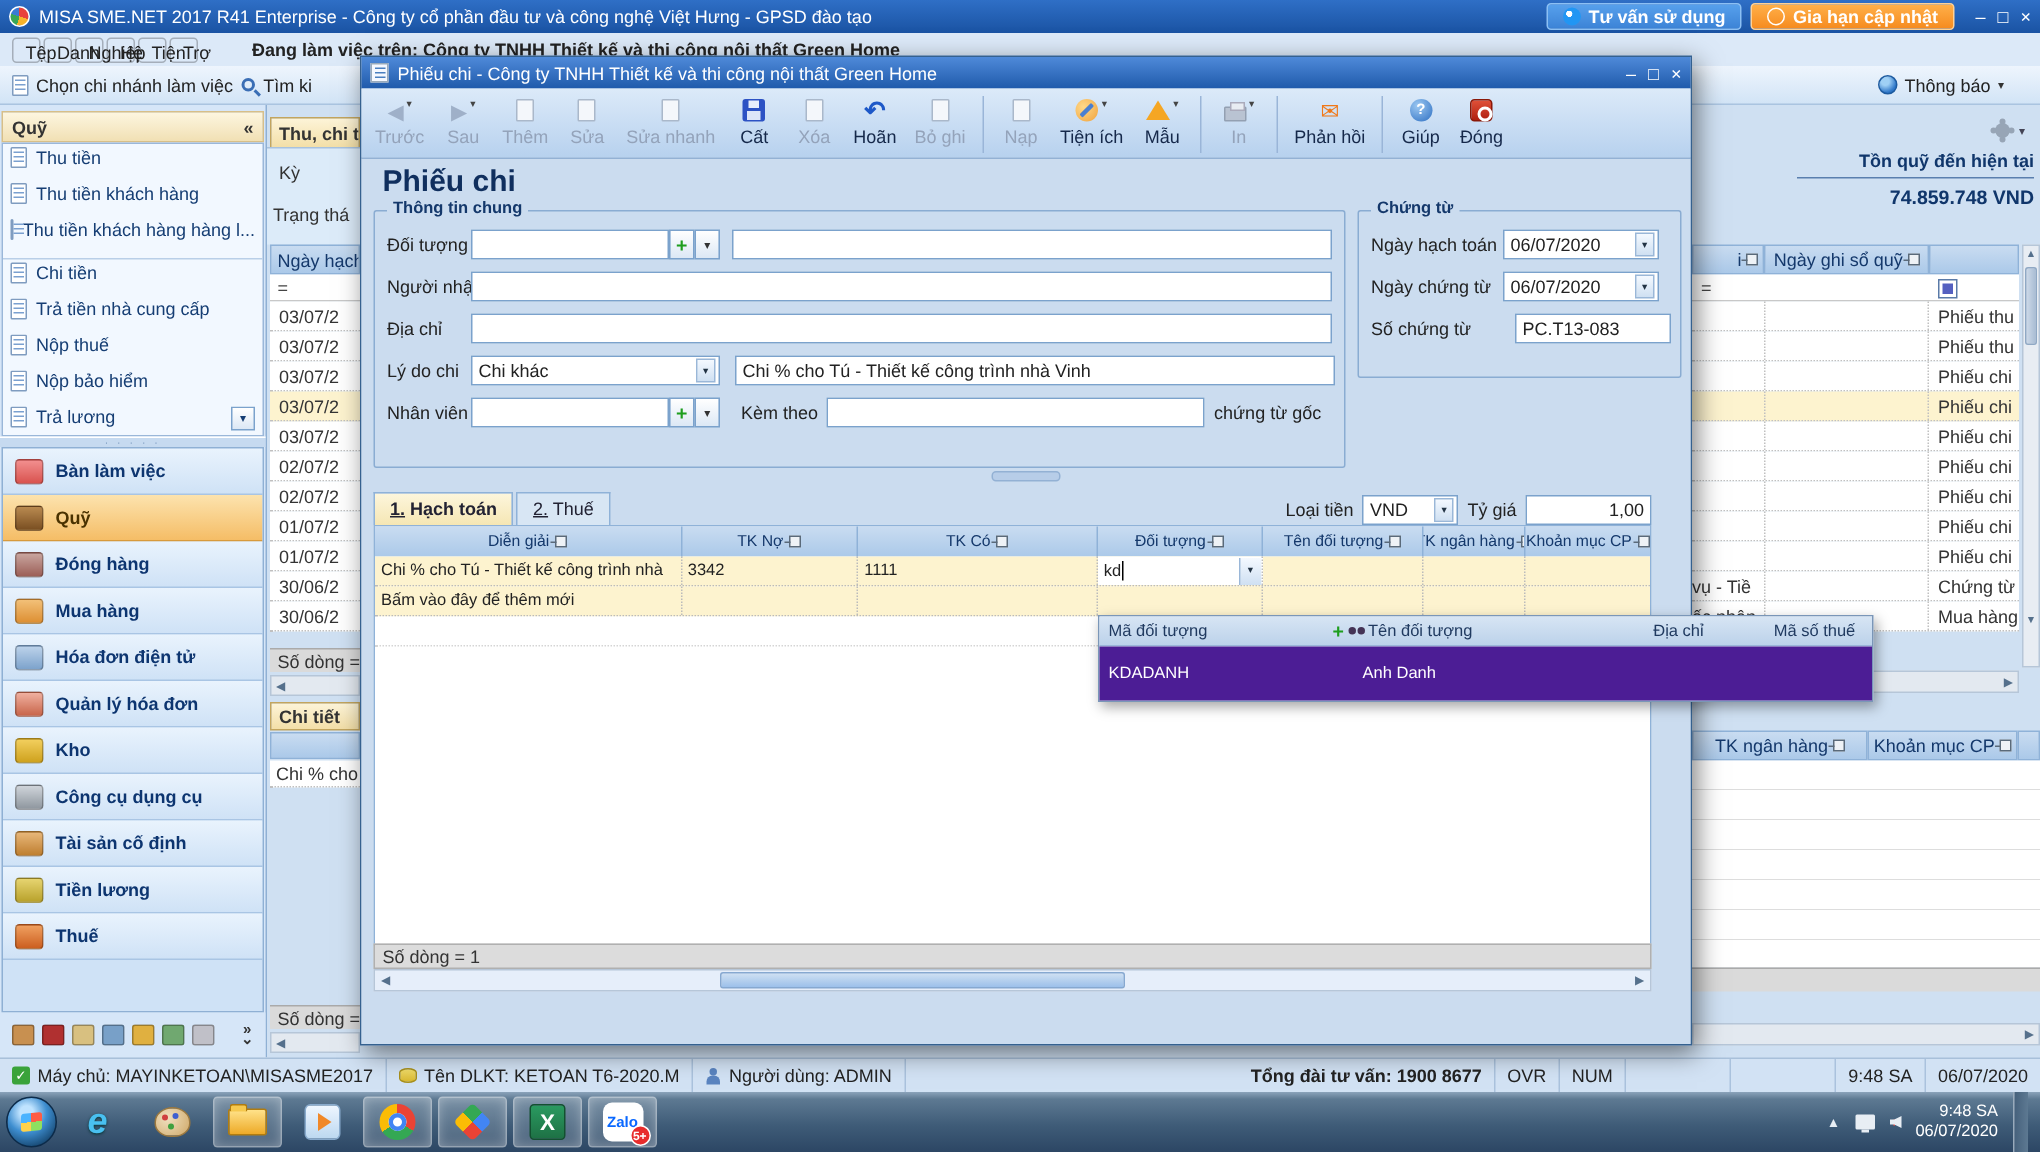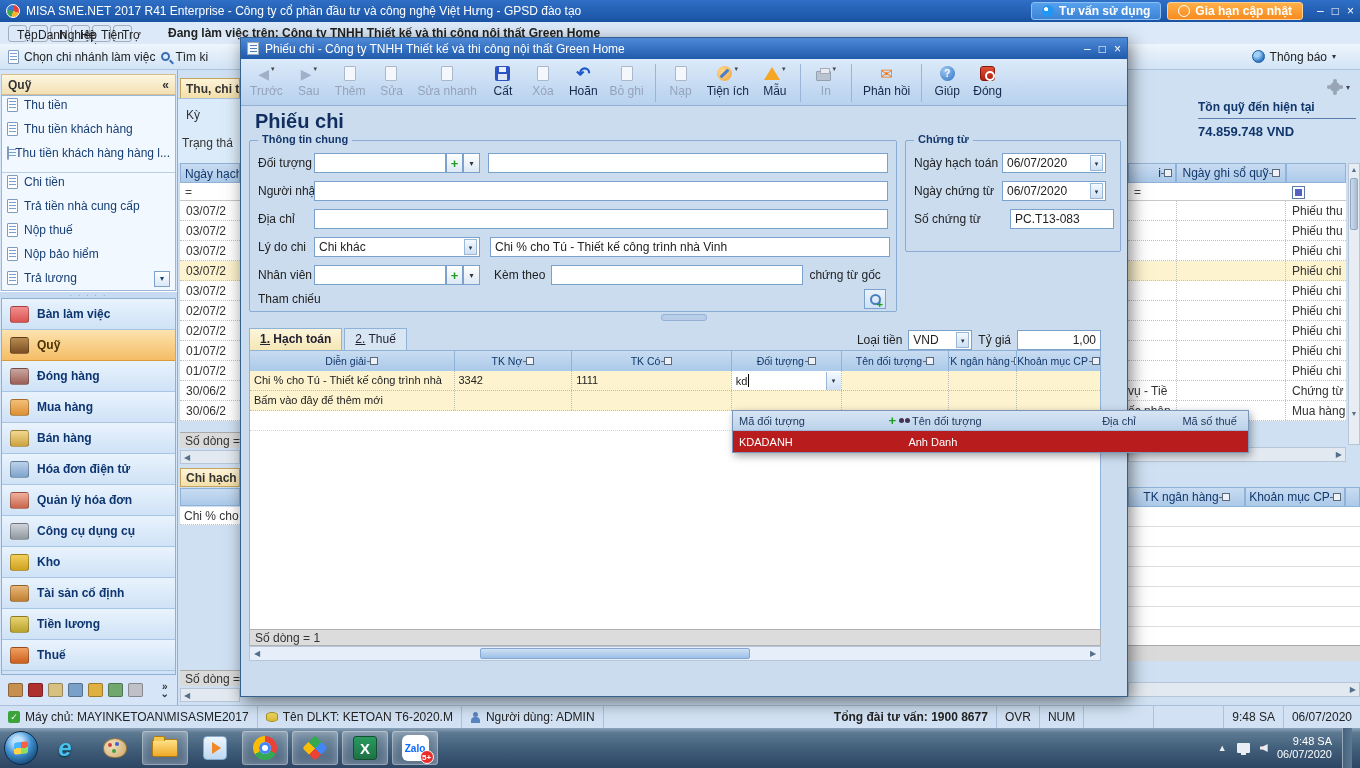--- a/index.html
+++ b/index.html
@@ -69,21 +69,21 @@
 .lrows{position:absolute;left:2px;top:131px;width:60px}
 .lrow{height:20px;background:#fff;border-bottom:1px dotted #c0c0c0;padding:3px 2px 0 6px;white-space:nowrap;overflow:hidden;color:#333}
 .lrow.hl{background:#fdf3cf}
 .gstrip{position:absolute;background:#dadada;border-top:1px solid #aaa;color:#333;padding:1px 0 0 5px;white-space:nowrap;overflow:hidden}
 .scrl{position:absolute;background:#e3e9f0;border:1px solid #b6c6d8;display:flex;align-items:center;color:#55708c;font-size:8px}
 .bg-ctab{position:absolute;left:2px;top:398px;width:60px;height:19px;background:linear-gradient(#fdf4d8,#f3dfa8);border:1px solid #c3a55e;font-weight:bold;color:#333;padding:2px 0 0 5px;white-space:nowrap;overflow:hidden}
 .bg-band{position:absolute;background:linear-gradient(#c9dcf1,#abc9e9);border:1px solid #8fb2d8}
 .bg-wrow{position:absolute;background:#fff;border-bottom:1px dotted #c0c0c0;color:#333;padding:2px 0 0 4px;white-space:nowrap;overflow:hidden}
 
 
-.balance{position:absolute;left:1020px;top:30px;width:158px;}
+.balance{position:absolute;left:1020px;top:30px;width:158px;text-align:right}
 .balance .bl{font-weight:bold;color:#10366b;border-bottom:1px solid #5a7fae;padding-bottom:4px;margin-bottom:5px}
 .balance .bv{font-weight:bold;color:#10366b;font-size:13px}
 .rhdr{position:absolute;top:93px;height:20px;background:linear-gradient(#c9dcf1,#abc9e9);border:1px solid #8fb2d8;color:#14386b;display:flex;align-items:center;gap:3px;padding:0 3px;white-space:nowrap;overflow:hidden}
 .rfilter{position:absolute;top:113px;height:18px;background:#fff;border-bottom:1px solid #c8c8c8;color:#444;padding:2px 0 0 6px}
 .rrows{position:absolute;left:950px;top:131px;width:218px}
 .rrow{height:20px;display:flex;border-bottom:1px dotted #c0c0c0;background:#fff;color:#333}
 .rrow.hl{background:#fdf3cf}
 .rrow .c1{width:48px;overflow:hidden;white-space:nowrap;padding:3px 0 0 0}
 .rrow .c2{width:110px;border-left:1px dotted #c0c0c0;border-right:1px dotted #c0c0c0}
 .rrow .c3{flex:1;padding:3px 0 0 6px;white-space:nowrap;overflow:hidden}
@@ -158,21 +158,21 @@
 .objcell{position:relative;background:#fff;display:flex;align-items:center;padding:0 0 0 4px}
 .caret{display:inline-block;width:1px;height:13px;background:#000;margin-left:1px}
 .objdd{margin-left:auto;width:15px;height:18px;background:linear-gradient(#f4f9ff,#cfe0f2);border-left:1px solid #9ab7d8;font-size:7px;text-align:center;line-height:17px;color:#234}
 .emptyrows{height:219px;background:#fff;position:relative}
 .erow{position:absolute;left:0;top:0;height:20px;width:100%;border-bottom:1px dotted #d5d5d5}
 
 .popup{position:absolute;left:491px;top:304px;width:517px;background:#fff;border:1px solid #7a96b8;box-shadow:2px 3px 8px rgba(0,0,0,.35);z-index:30}
 .phead{display:flex;height:20px;background:linear-gradient(#d7e5f4,#bcd2ea);border-bottom:1px solid #9ab5d8;color:#203a60;font-size:11px;align-items:center}
 .ph{padding:0 6px;white-space:nowrap;overflow:hidden;display:flex;align-items:center;gap:3px}
 .binoc{width:5px;height:5px;border-radius:50%;background:#435;box-shadow:6px 0 0 #435;display:inline-block;margin-right:5px}
-.prow{display:flex;height:21px;background:#b91c1c;color:#fff;align-items:center;font-size:11px}
+.prow{display:flex;height:36px;background:#4c1d95;color:#fff;align-items:center;font-size:11px}
 .prow .pc{padding:0 6px;white-space:nowrap;overflow:hidden}
 
 .rowcount{position:absolute;left:8px;top:523px;width:852px;height:17px;background:#dcdcdc;border:1px solid #b0b0b0;padding:1px 0 0 5px;color:#333}
 .dhscroll{position:absolute;left:8px;top:540px;width:852px;height:15px;background:#e6eefa;border:1px solid #b6c6d8;display:flex;align-items:center}
 .dhscroll .a{width:14px;font-size:8px;color:#55708c;text-align:center}
 .dhscroll .th{position:absolute;left:230px;width:270px;height:11px;background:linear-gradient(#cfe0f2,#9cc0ea);border:1px solid #86a8d0;border-radius:2px}
 .dstatus{position:absolute;left:0px;top:567px;width:886px;height:25px;background:linear-gradient(#e2edfa,#c6d9ef);border-top:1px solid #9ab5d8;display:flex;align-items:center;padding:0 8px;color:#223}
 .dgrip{margin-left:auto;color:#8aa;letter-spacing:1px}
 
 
@@ -318,38 +318,34 @@
           </div>
         <div class="module">
             <span class="mi m2"></span>
             <span>Đóng hàng</span>
           </div>
         <div class="module">
             <span class="mi m3"></span>
             <span>Mua hàng</span>
           </div>
         <div class="module">
-            <span class="mi m4"></span>
-            <span>Bán hàng</span>
-          </div>
-        <div class="module">
             <span class="mi m5"></span>
             <span>Hóa đơn điện tử</span>
           </div>
         <div class="module">
             <span class="mi m6"></span>
             <span>Quản lý hóa đơn</span>
           </div>
         <div class="module">
+            <span class="mi m7"></span>
+            <span>Kho</span>
+          </div>
+        <div class="module">
             <span class="mi m8"></span>
             <span>Công cụ dụng cụ</span>
-          </div>
-        <div class="module">
-            <span class="mi m7"></span>
-            <span>Kho</span>
           </div>
         <div class="module">
             <span class="mi m9"></span>
             <span>Tài sản cố định</span>
           </div>
         <div class="module">
             <span class="mi m10"></span>
             <span>Tiền lương</span>
           </div>
         <div class="module">
@@ -389,21 +385,21 @@
         <div class="lrow">02/07/2</div>
         <div class="lrow">01/07/2</div>
         <div class="lrow">01/07/2</div>
         <div class="lrow">30/06/2</div>
         <div class="lrow">30/06/2</div>
       </div>
       <div class="gstrip" style="left:2px;top:362px;width:60px;height:16px">Số dòng =</div>
       <div class="scrl" style="left:2px;top:380px;width:60px;height:14px">
           <span style="padding-left:3px">◀</span>
         </div>
-      <div class="bg-ctab">Chi hạch</div>
+      <div class="bg-ctab">Chi tiết</div>
       <div class="bg-band" style="left:2px;top:418px;width:60px;height:18px"></div>
       <div class="bg-wrow" style="left:2px;top:437px;width:60px;height:18px">Chi % cho</div>
       <div class="gstrip" style="left:2px;top:600px;width:60px;height:16px">Số dòng =</div>
       <div class="scrl" style="left:2px;top:618px;width:60px;height:14px">
           <span style="padding-left:3px">◀</span>
         </div>
 
       <div class="balance">
         <div class="bl">Tồn quỹ đến hiện tại</div>
         <div class="bv">74.859.748 VND</div>
@@ -661,24 +657,20 @@
           <input class="inp" style="width: 132px;">
           <span class="btn-sq">
               <span class="plus">+</span>
             </span>
           <span class="btn-sq">
               <span class="dd">▾</span>
             </span>
           <span class="flbl" style="margin-left:14px">Kèm theo</span>
           <input class="inp" style="width: 252px; margin-left: 6px;">
           <span class="flbl" style="margin-left:6px">chứng từ gốc</span>
-        </div>
-        <div class="frow" style="left:8px;top:148px;width:632px">
-          <span class="flbl" style="width:56px">Tham chiếu</span>
-          <span class="refbtn" style="margin-left:550px"></span>
         </div>
       </div>
 
       <div class="fs" style="left:664px;top:34px;width:216px;height:112px">
         <span class="lg">Chứng từ</span>
         <div class="frow" style="left:8px;top:12px;width:200px">
           <span class="flbl" style="width:88px">Ngày hạch toán</span>
           <span class="combo" style="width:104px">
               <span>06/07/2020</span>
               <span class="da">▾</span>

